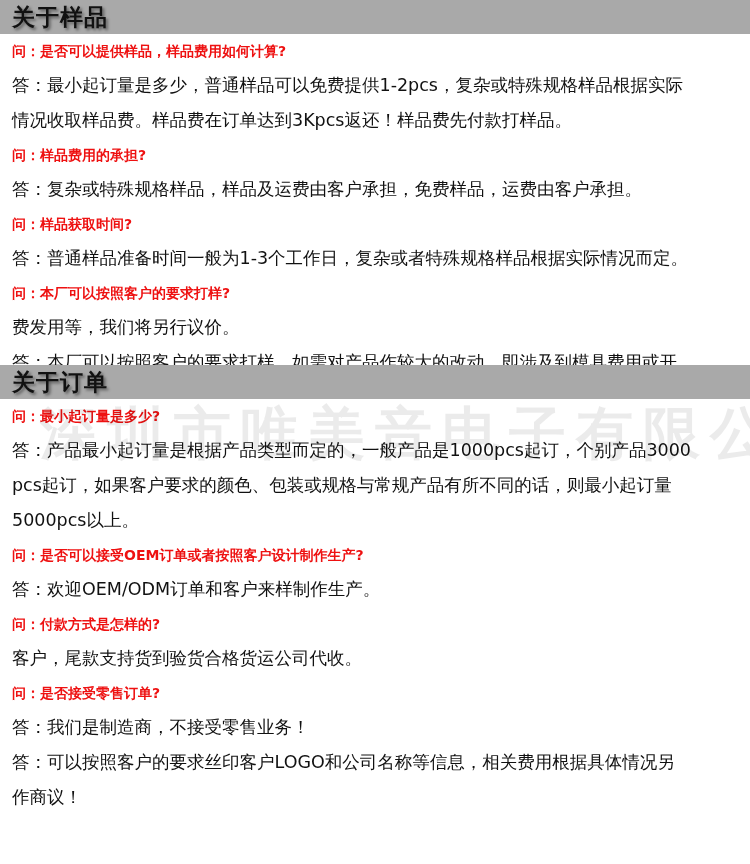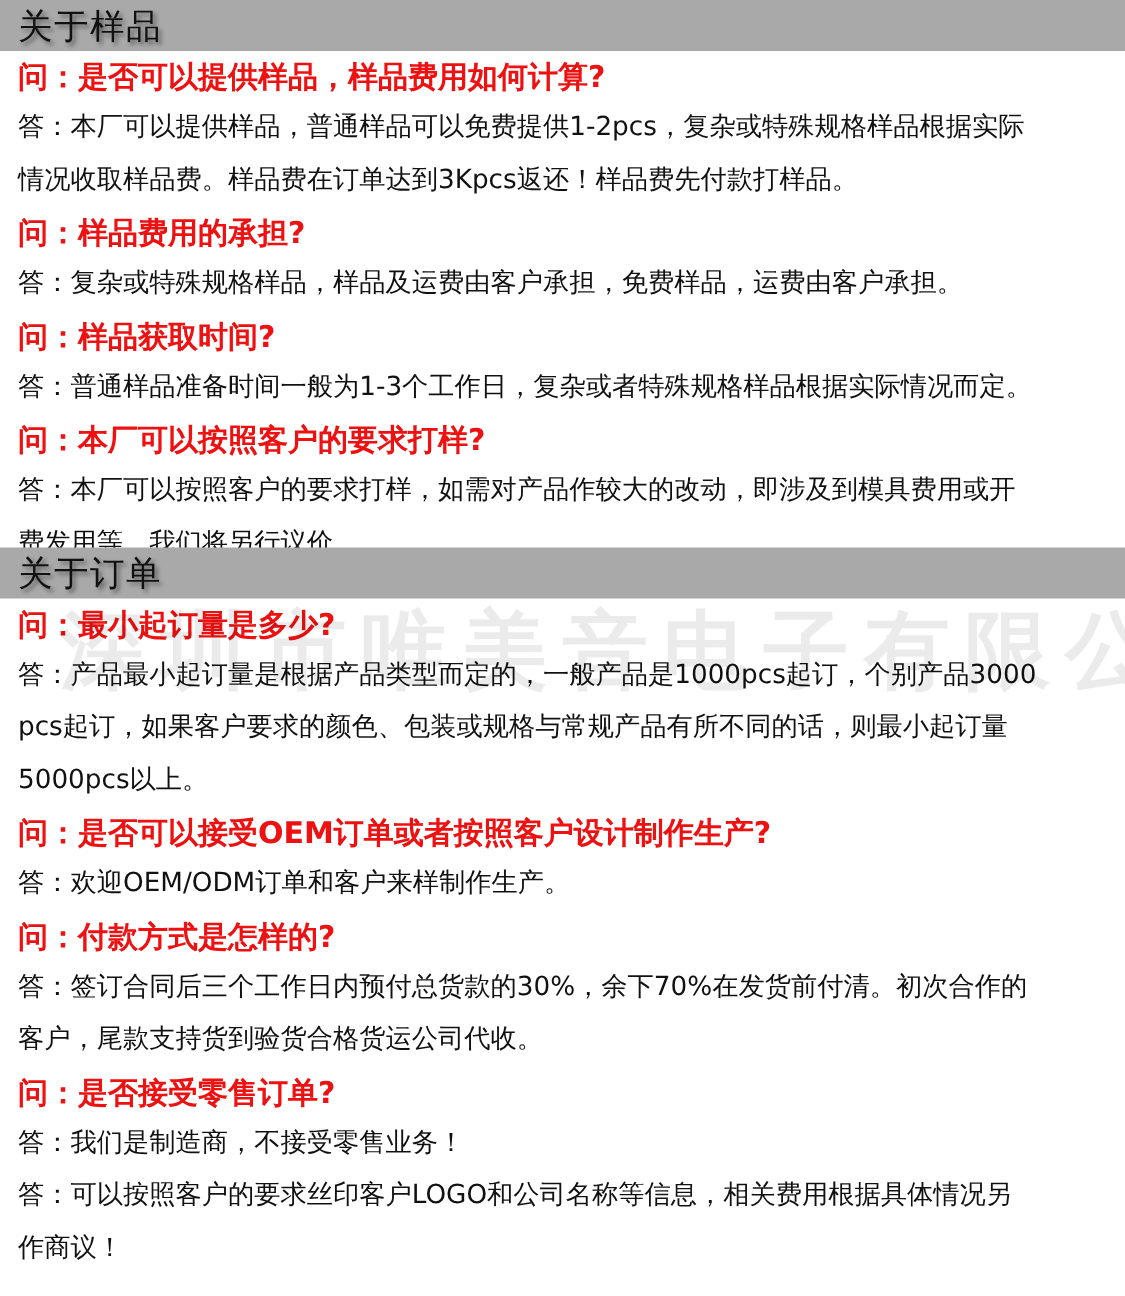--- a/index.html
+++ b/index.html
@@ -1,69 +1,68 @@
 <!DOCTYPE html>
 <html><head>
 <meta charset="utf-8">
 <style>
   html,body{margin:0;padding:0;background:#fff;}
   body{width:750px;height:864px;overflow:hidden;position:relative;font-family:"DejaVu Sans","Liberation Sans",sans-serif;}
   .section-header{background:#a9a9a9;height:34px;display:flex;align-items:center;padding-left:12px;}
-  .section-header span{font-size:23px;font-weight:normal;color:#111;text-shadow:2px 2px 3px rgba(0,0,0,0.45);letter-spacing:1px;}
-  .q{color:#ee1111;font-size:20px;font-weight:bold;padding-left:12px;height:34px;line-height:34px;white-space:nowrap;}
+  .section-header span{font-size:23px;font-weight:bold;color:#111;text-shadow:2px 2px 3px rgba(0,0,0,0.45);letter-spacing:1px;}
+  .q{color:#ee1111;font-size:14px;font-weight:bold;padding-left:12px;height:34px;line-height:34px;white-space:nowrap;}
   .a{color:#111;font-size:17.5px;padding-left:12px;padding-right:8px;line-height:35px;}
   .a span{display:block;white-space:nowrap;}
   .watermark{position:absolute;left:40px;top:396px;font-size:57px;color:rgba(0,0,0,0.08);letter-spacing:10px;white-space:nowrap;pointer-events:none;font-weight:bold;}
   #s1{position:absolute;top:0;left:0;width:750px;}
   #s2{position:absolute;top:365px;left:0;width:750px;}
 </style>
 </head>
 <body>
 
 <div id="s1">
   <div class="section-header">
       <span>关于样品</span>
     </div>
   <div class="q">问：是否可以提供样品，样品费用如何计算?</div>
   <div class="a">
-      <span>答：本厂可以提供样品，普通样品可以免费提供1-2pcs，复杂或特殊规格样品根据实际</span>
+      <span>答：最小起订量是多少，普通样品可以免费提供1-2pcs，复杂或特殊规格样品根据实际</span>
       <span>情况收取样品费。样品费在订单达到3Kpcs返还！样品费先付款打样品。</span>
     </div>
   <div class="q">问：样品费用的承担?</div>
   <div class="a">
       <span>答：复杂或特殊规格样品，样品及运费由客户承担，免费样品，运费由客户承担。</span>
     </div>
   <div class="q">问：样品获取时间?</div>
   <div class="a">
       <span>答：普通样品准备时间一般为1-3个工作日，复杂或者特殊规格样品根据实际情况而定。</span>
     </div>
   <div class="q">问：本厂可以按照客户的要求打样?</div>
   <div class="a">
+      <span>费发用等，我们将另行议价。</span>
       <span>答：本厂可以按照客户的要求打样，如需对产品作较大的改动，即涉及到模具费用或开</span>
-      <span>费发用等，我们将另行议价。</span>
     </div>
 </div>
 
 <div id="s2">
   <div class="section-header">
       <span>关于订单</span>
     </div>
   <div class="q">问：最小起订量是多少?</div>
   <div class="a">
       <span>答：产品最小起订量是根据产品类型而定的，一般产品是1000pcs起订，个别产品3000</span>
       <span>pcs起订，如果客户要求的颜色、包装或规格与常规产品有所不同的话，则最小起订量</span>
       <span>5000pcs以上。</span>
     </div>
   <div class="q">问：是否可以接受OEM订单或者按照客户设计制作生产?</div>
   <div class="a">
       <span>答：欢迎OEM/ODM订单和客户来样制作生产。</span>
     </div>
   <div class="q">问：付款方式是怎样的?</div>
   <div class="a">
-      <span>答：签订合同后三个工作日内预付总货款的30%，余下70%在发货前付清。初次合作的</span>
       <span>客户，尾款支持货到验货合格货运公司代收。</span>
     </div>
   <div class="q">问：是否接受零售订单?</div>
   <div class="a">
       <span>答：我们是制造商，不接受零售业务！</span>
     </div>
   <div class="a">
       <span>答：可以按照客户的要求丝印客户LOGO和公司名称等信息，相关费用根据具体情况另</span>
       <span>作商议！</span>
     </div>

